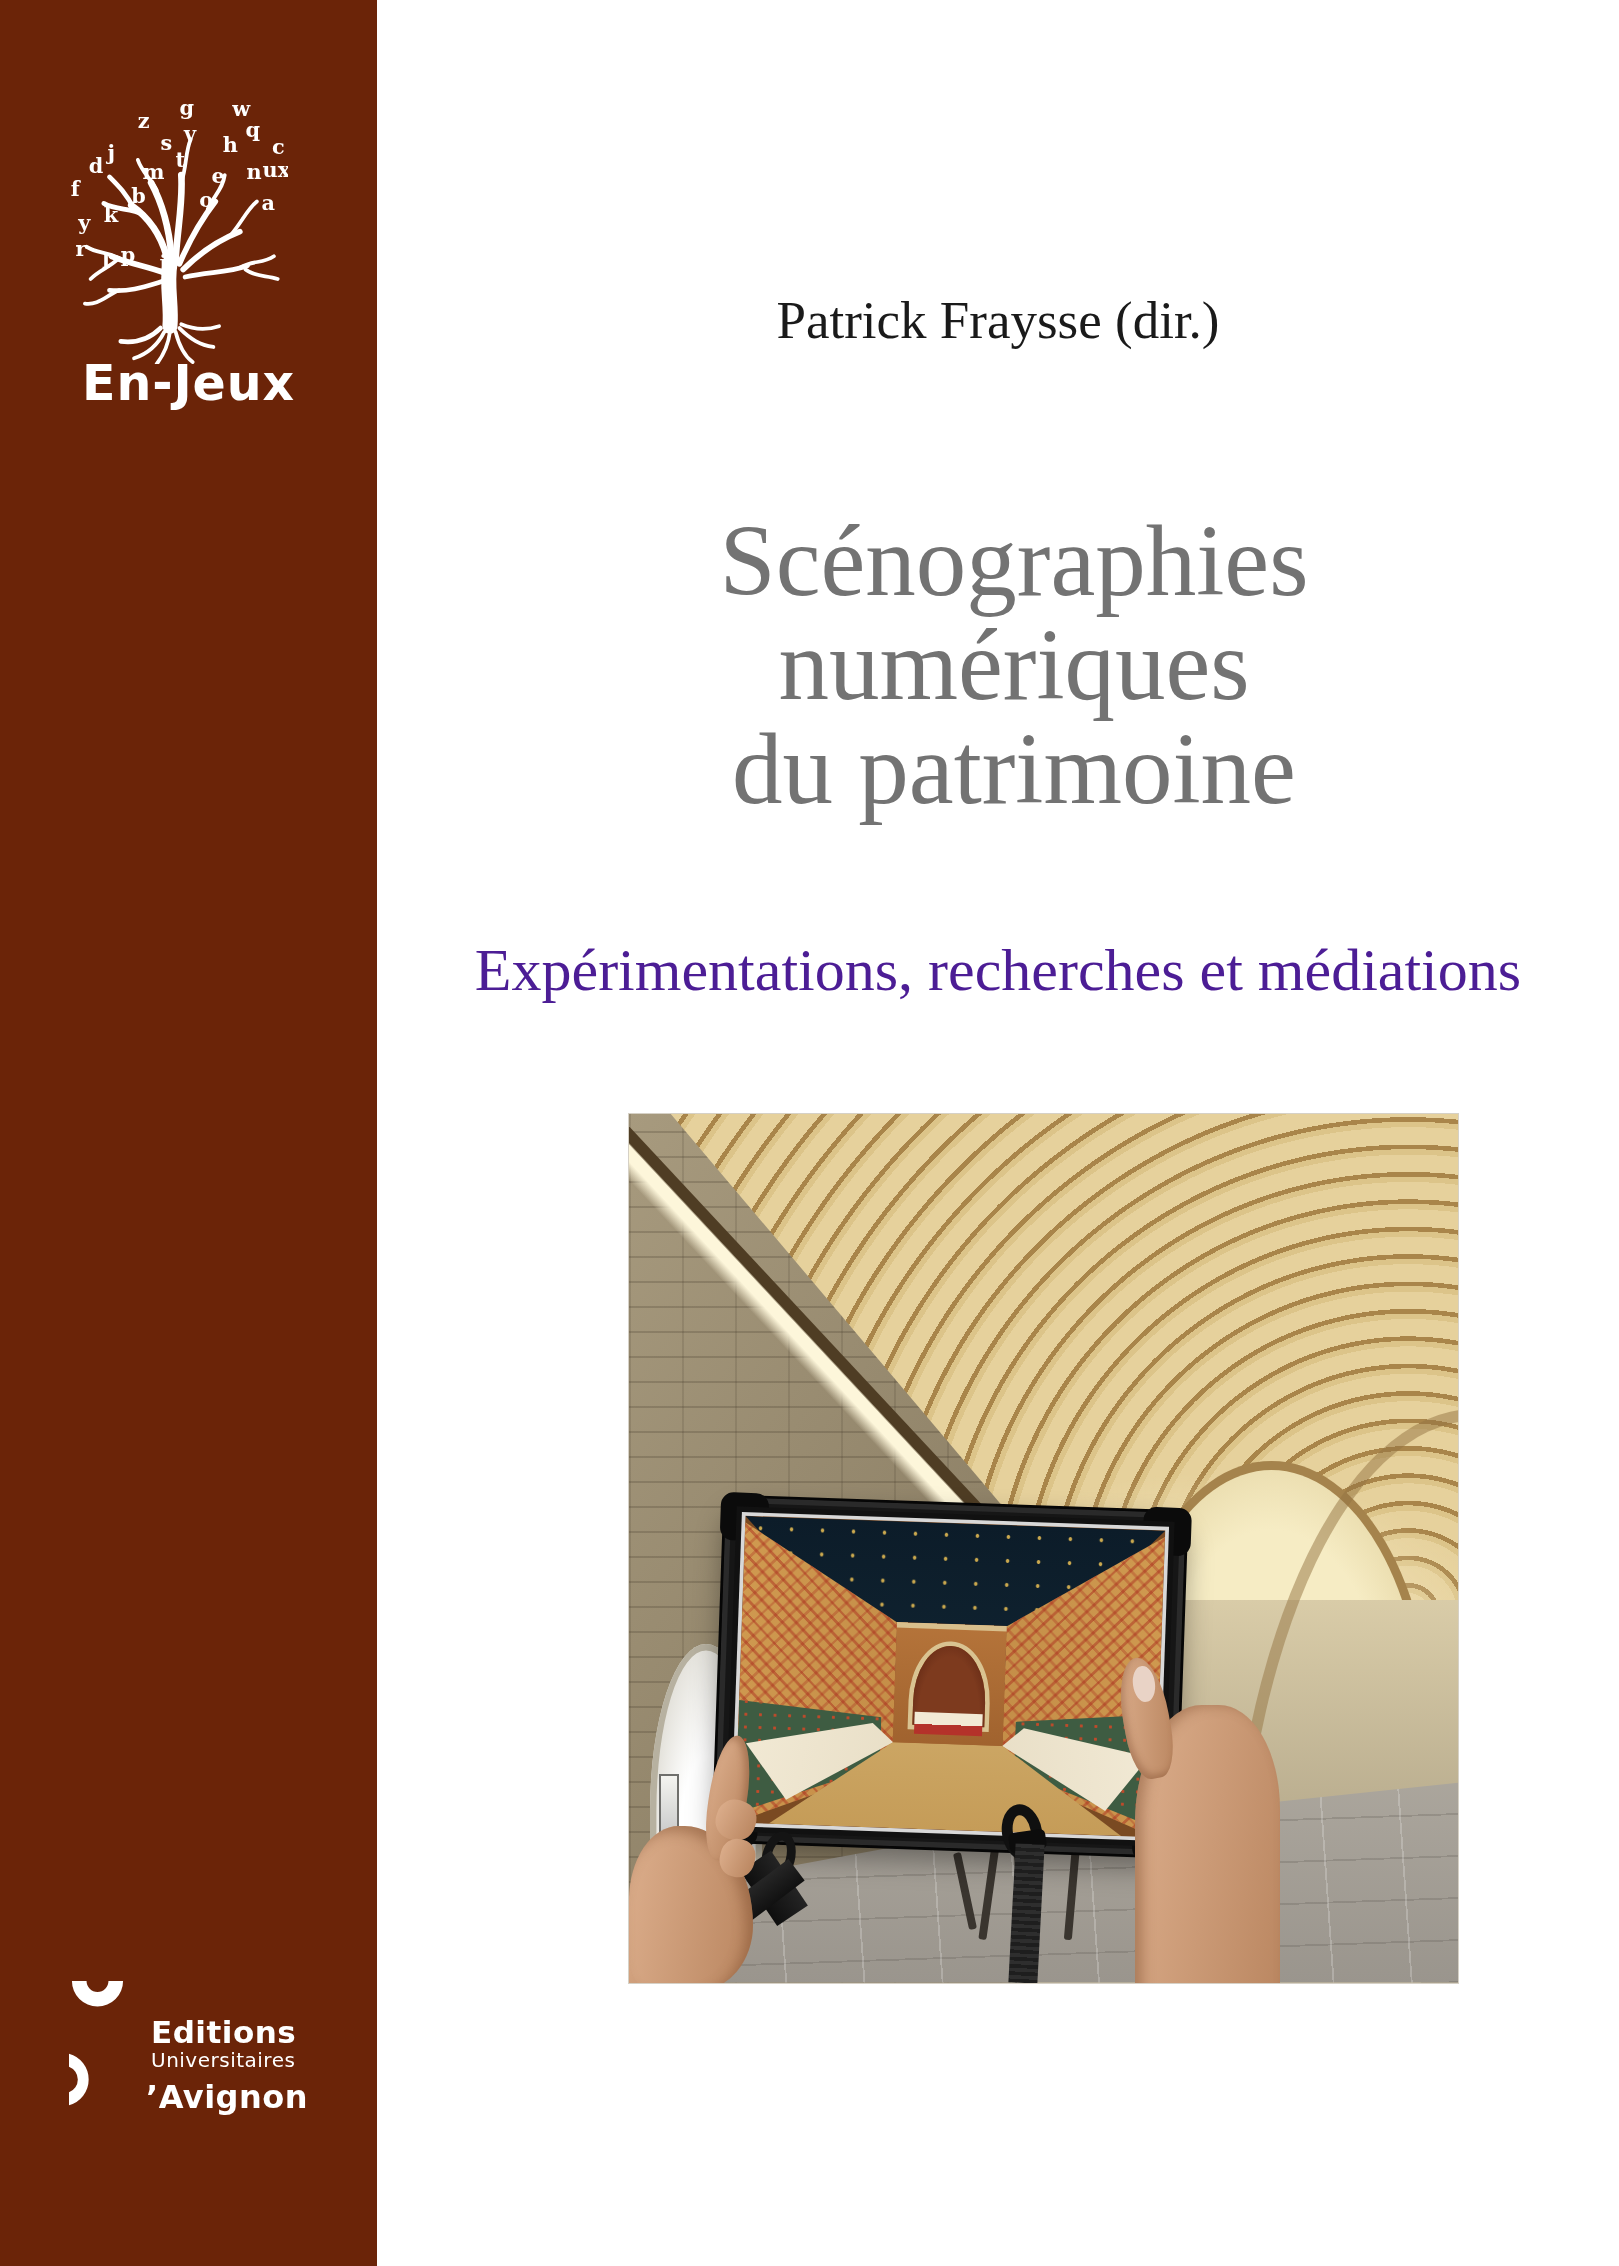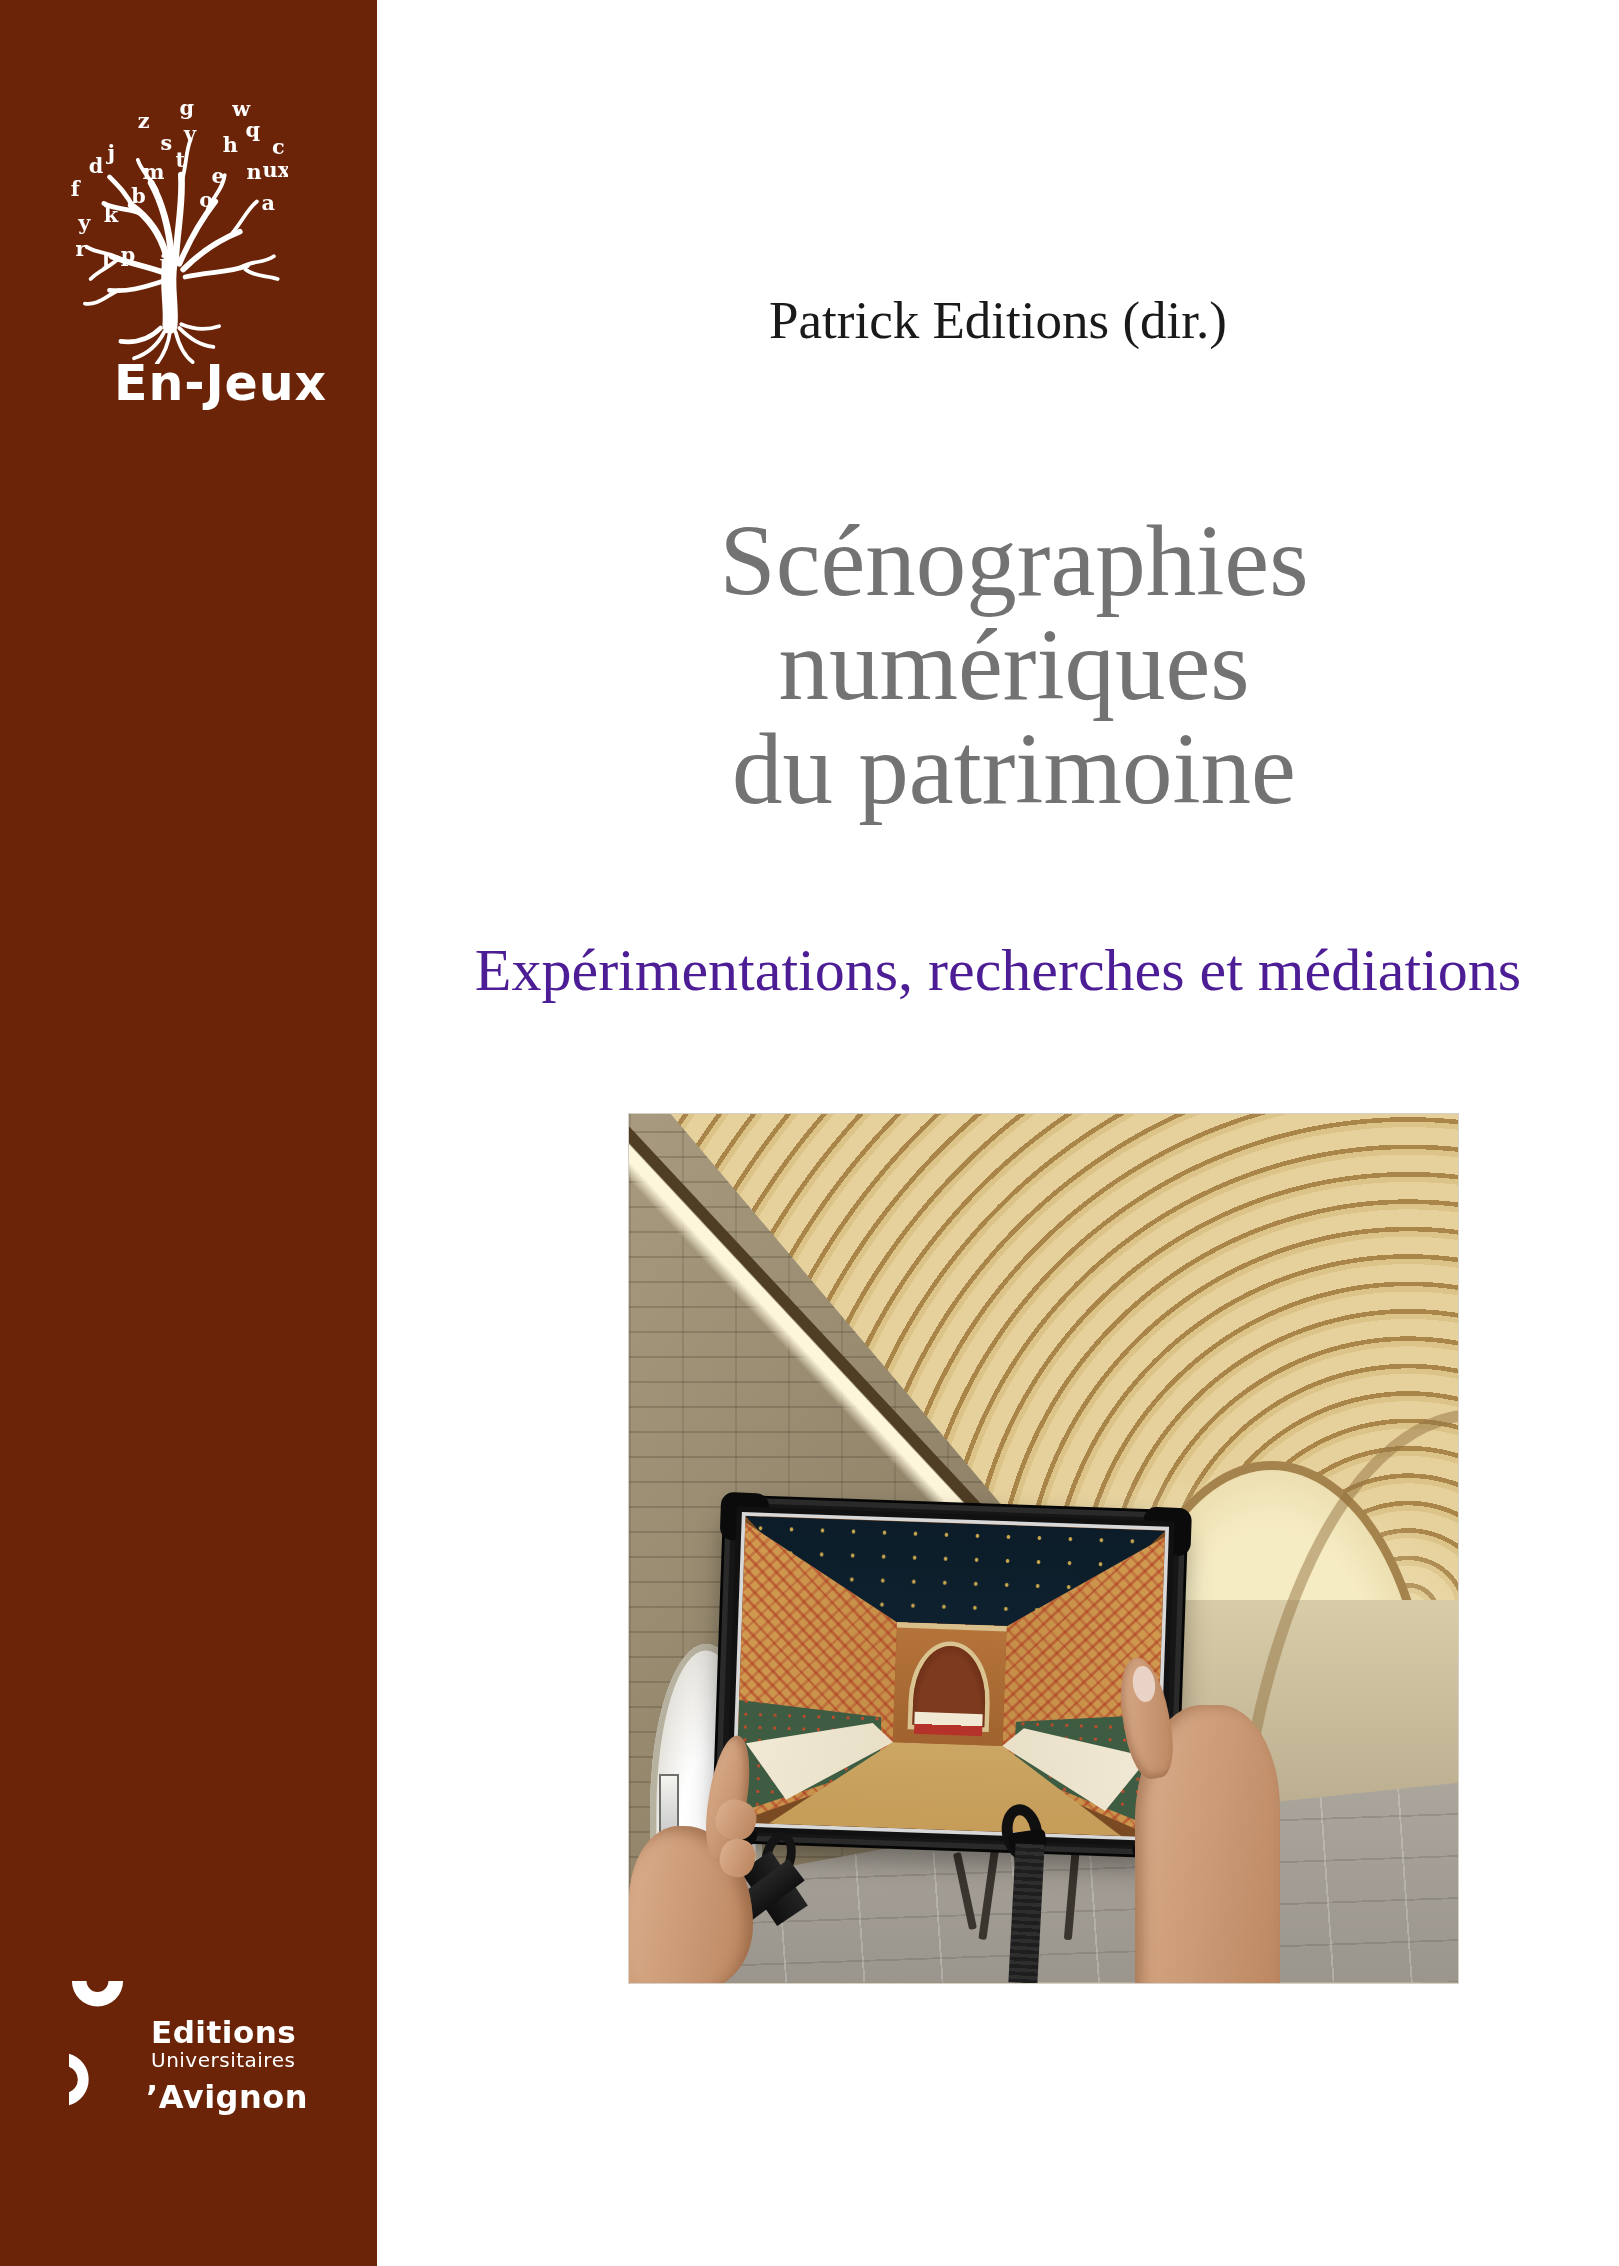--- a/index.html
+++ b/index.html
@@ -5,21 +5,21 @@
   html,body{margin:0;padding:0;background:#e8e8e8;}
   .page{position:relative;width:1619px;height:2266px;background:#ffffff;overflow:hidden;
         font-family:"Liberation Serif",serif;}
   
   .sidebar{position:absolute;left:0;top:0;width:377px;height:2266px;background:#6B2408;}
   .tree-svg{position:absolute;left:50px;top:90px;width:238px;height:274px;}
   .tree-svg path.branch{stroke:#ffffff;fill:none;stroke-linecap:round;}
   .tree-svg text{fill:#ffffff;font-family:"DejaVu Serif",serif;font-weight:bold;font-size:22px;}
   .enjeux{position:absolute;left:0;top:355px;width:377px;text-align:center;color:#ffffff;
           font-family:"DejaVu Sans","Liberation Sans",sans-serif;font-weight:700;
-          font-size:49px;letter-spacing:0.9px;margin-left:32px;}
+          font-size:49px;letter-spacing:0.9px;}
   .eua-smile{position:absolute;left:71px;top:1981px;}
   .eua-d{position:absolute;left:69px;top:2052px;}
   .eua-line{position:absolute;color:#ffffff;font-family:"DejaVu Sans","Liberation Sans",sans-serif;
             letter-spacing:0.5px;white-space:nowrap;margin-left:40px;}
   .eua-l1{left:111px;top:2014px;font-size:31px;font-weight:700;}
   .eua-l2{left:111px;top:2048px;font-size:20px;font-weight:400;}
   .eua-l3{left:106px;top:2078px;font-size:32px;font-weight:700;}
   
   .main{position:absolute;left:377px;top:0;width:1242px;height:2266px;text-align:center;}
   .authors{position:absolute;left:0;top:294px;width:100%;font-size:53px;line-height:52px;
@@ -222,21 +222,21 @@
     <svg class="eua-d" width="33" height="55" viewBox="0 0 36 60">
       <path d="M0,2 A29,29 0 0,1 0,58 L0,44 A15,15 0 0,0 0,16 Z" fill="#ffffff"></path>
     </svg>
     <div class="eua-line eua-l1">Editions</div>
     <div class="eua-line eua-l2">Universitaires</div>
     <div class="eua-line eua-l3">’Avignon</div>
   </aside>
 
   <main class="main">
     <div class="authors">
-      <div>Patrick Editions (dir.)</div>
+      <div>Patrick Fraysse (dir.)</div>
     </div>
     <h1 class="title">
       <div>Scénographies</div>
       <div>numériques</div>
       <div>du patrimoine</div>
     </h1>
     <div class="subtitle">Expérimentations, recherches et médiations</div>
   </main>
 
   <figure class="photo">

